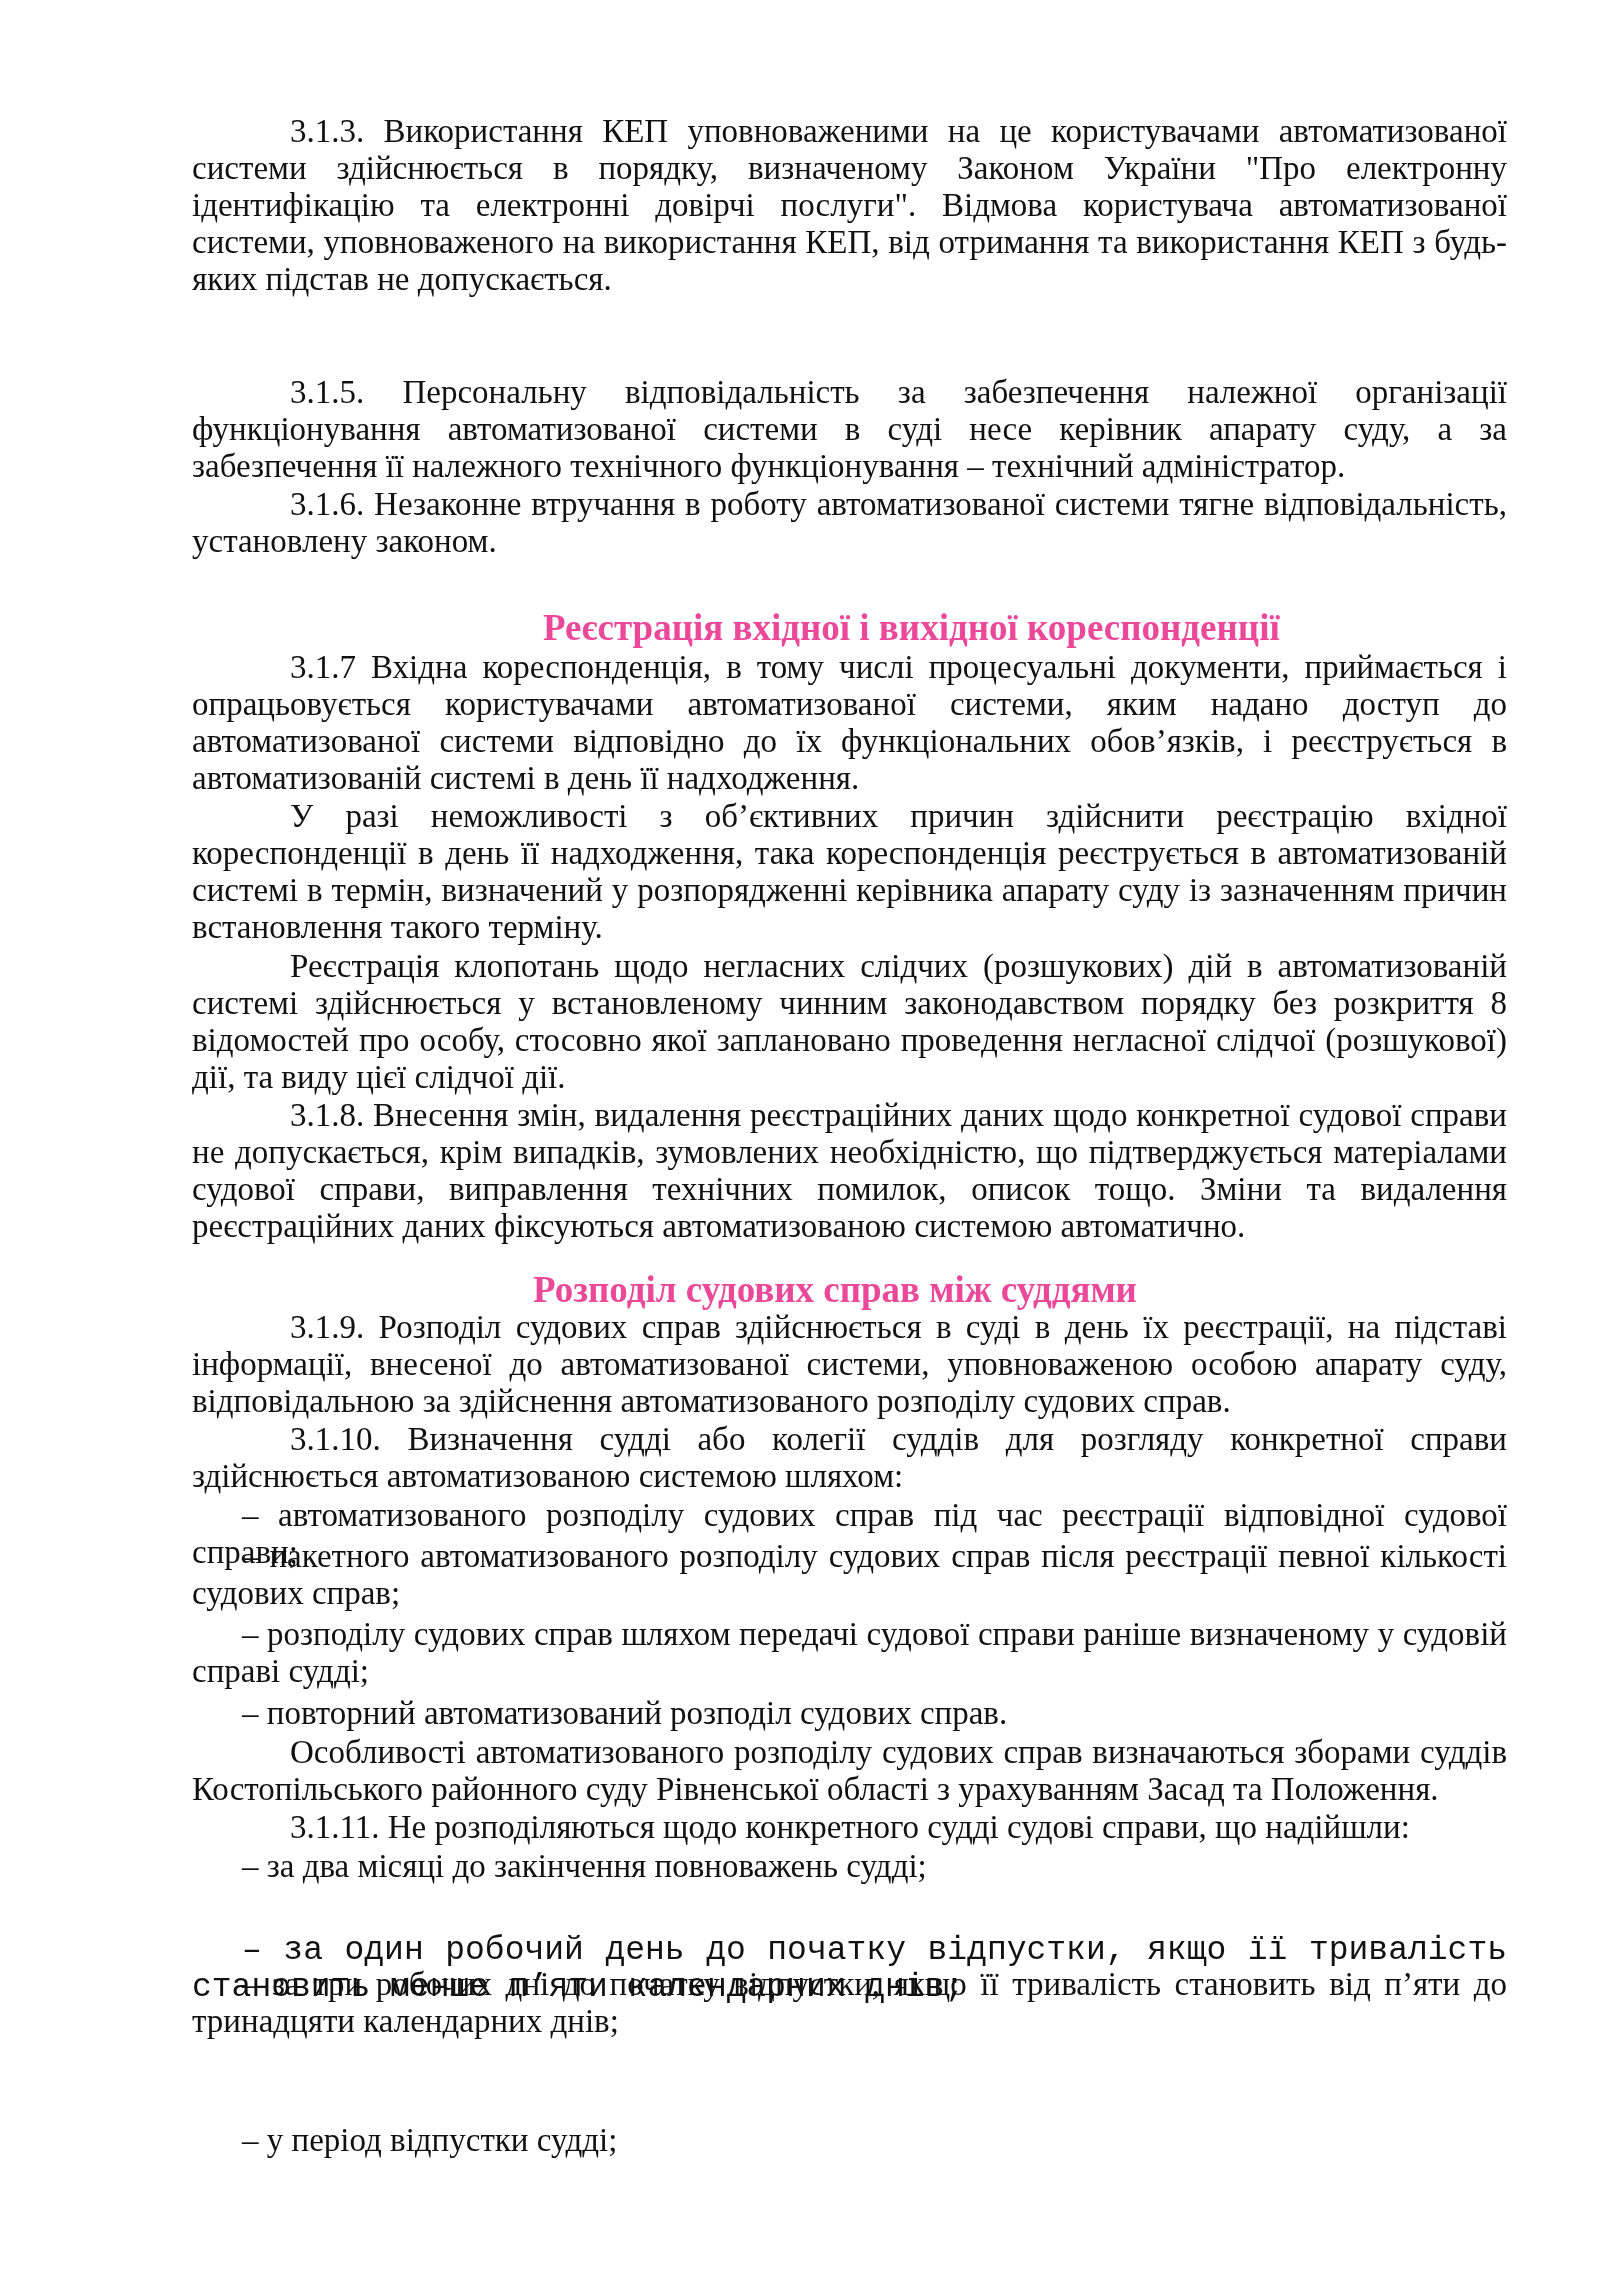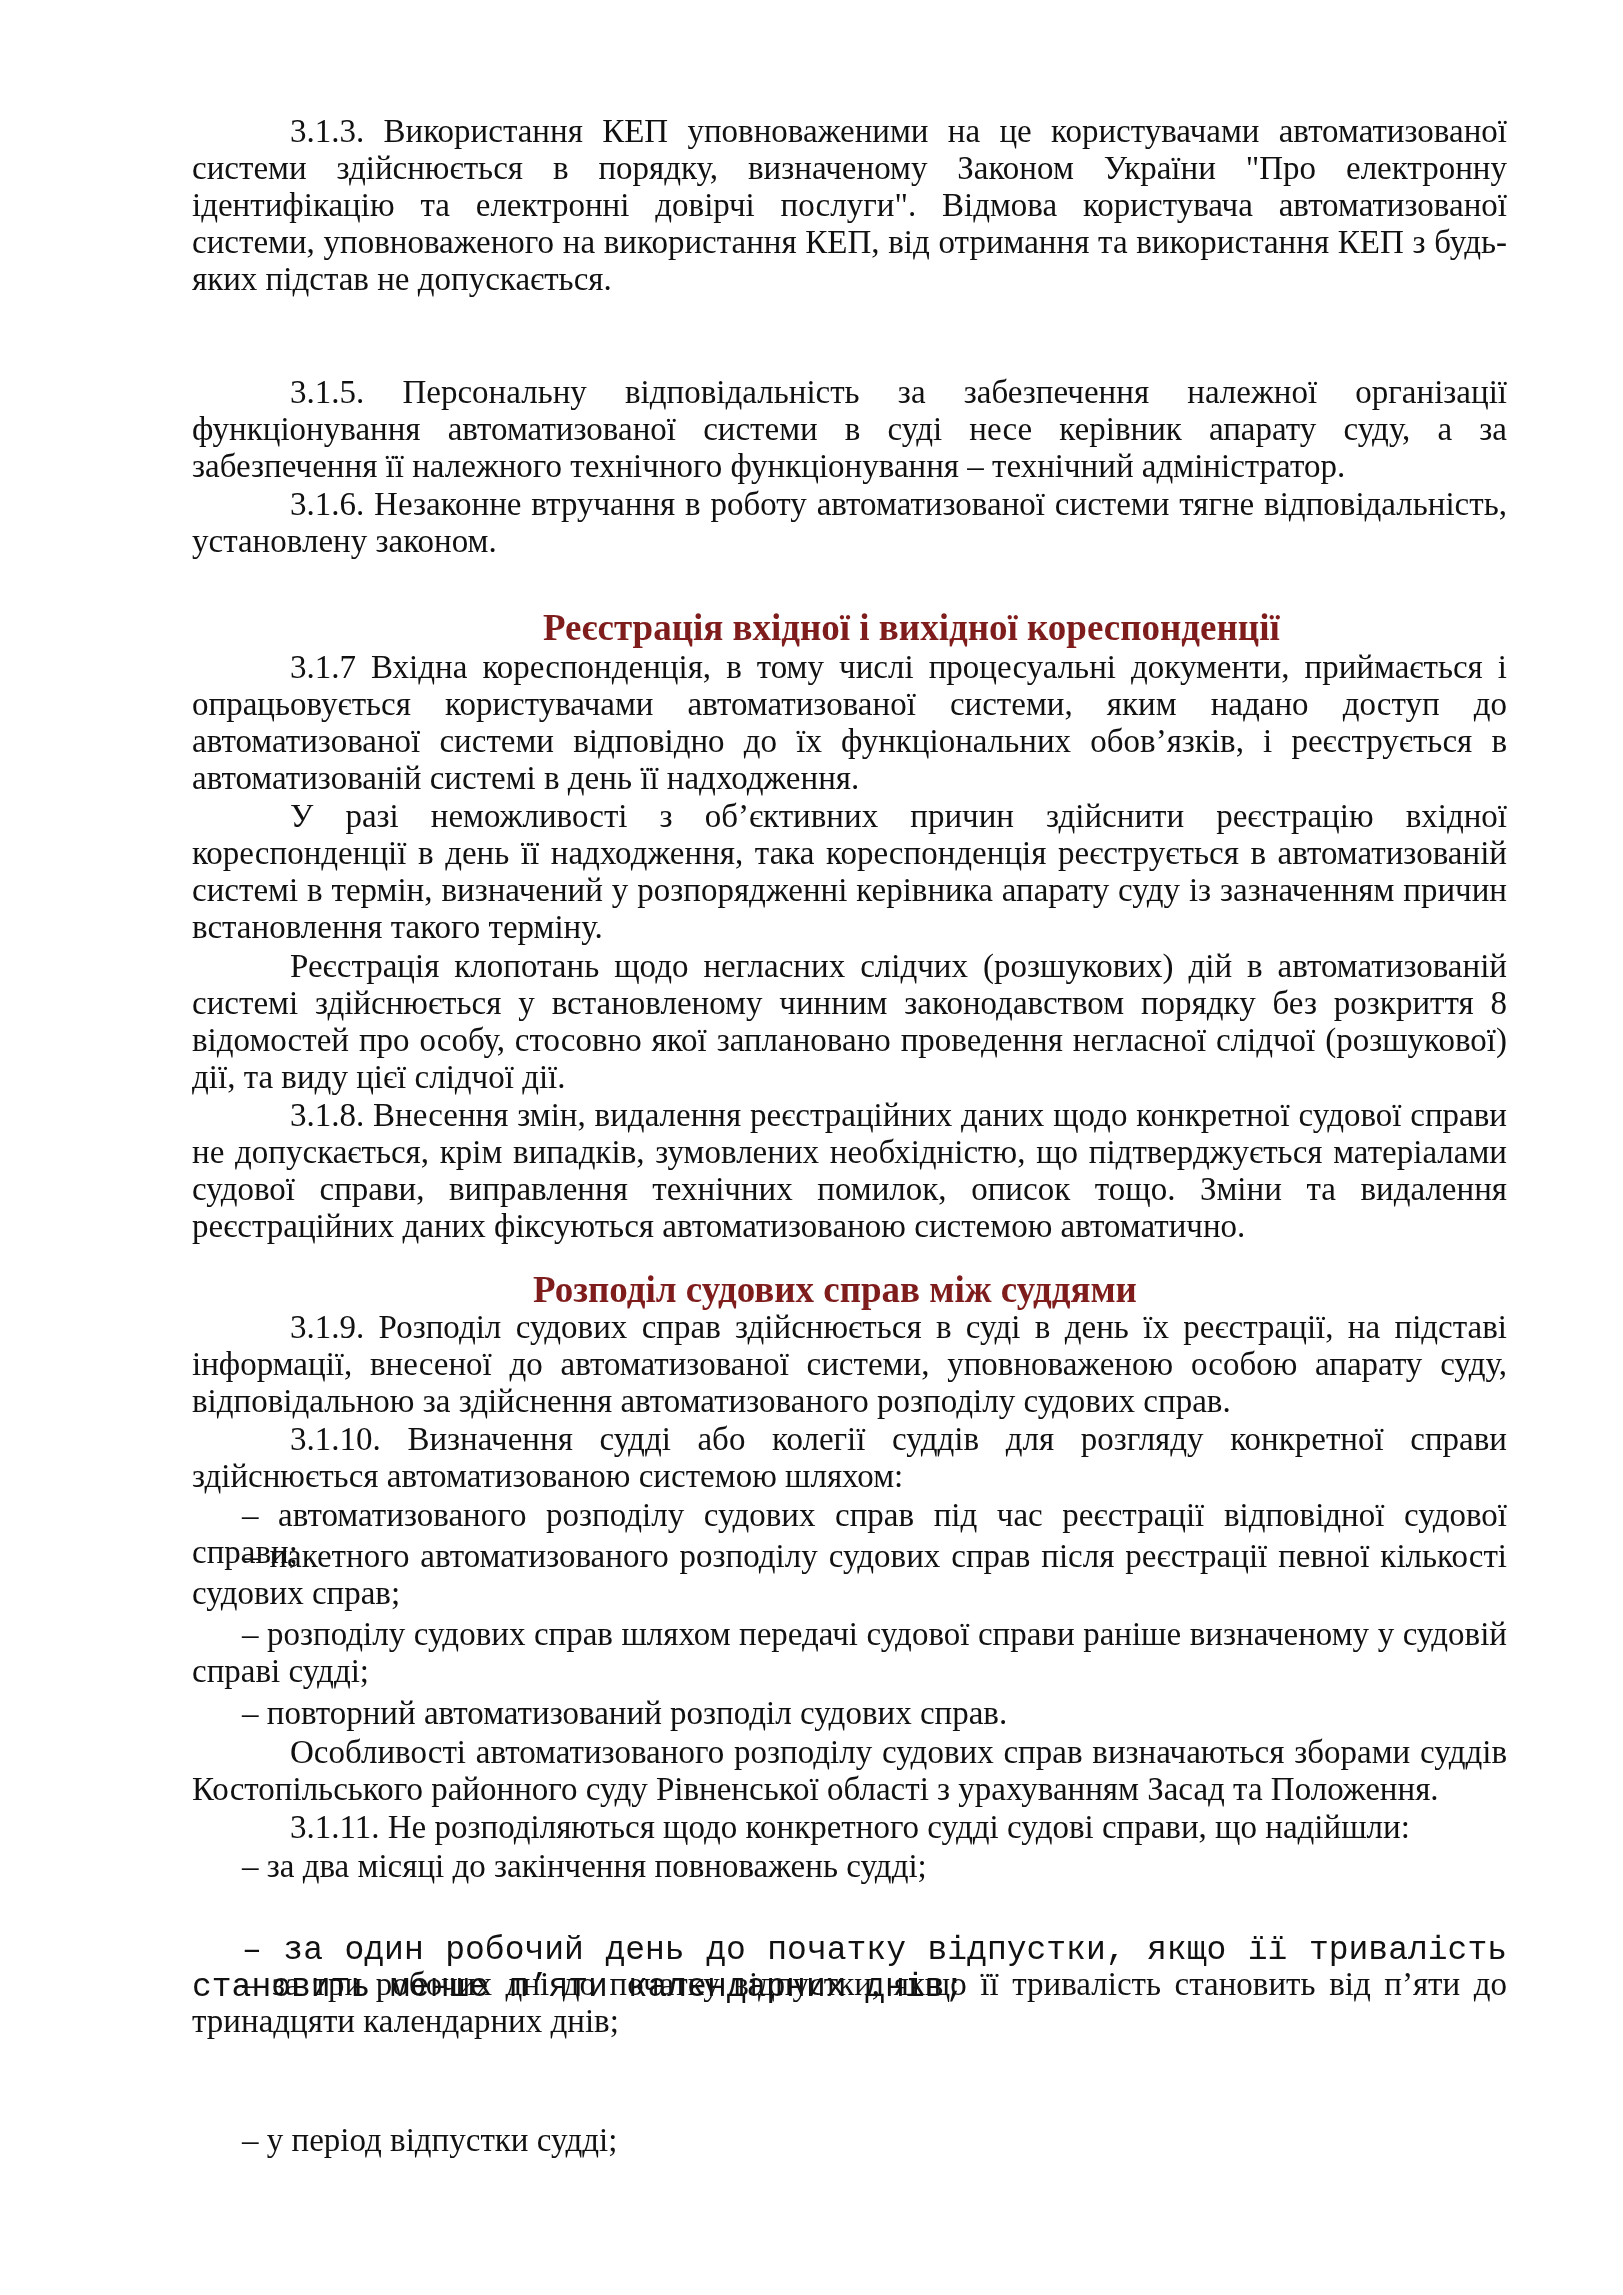--- a/index.html
+++ b/index.html
@@ -22,21 +22,21 @@
     letter-spacing: 0px;
     word-spacing: 0px;
   }
   .bullet { text-indent: 50px; }
   .h {
     position: absolute;
     font-family: "Liberation Serif", "DejaVu Serif", serif;
     font-weight: bold;
     font-size: 37px;
     line-height: 41px;
-    color: #7f1d1d;
+    color: #ec4899;
     margin: 0;
     white-space: nowrap;
   }
 </style>
 </head>
 <body>
 
 <div class="page">
 
   <p class="p" style="top:113px;">3.1.3. Використання КЕП уповноваженими на це користувачами автоматизованої системи здійснюється в порядку, визначеному Законом України "Про електронну ідентифікацію та електронні довірчі послуги". Відмова користувача автоматизованої системи, уповноваженого на використання КЕП, від отримання та використання КЕП з будь-яких підстав не допускається.</p>

